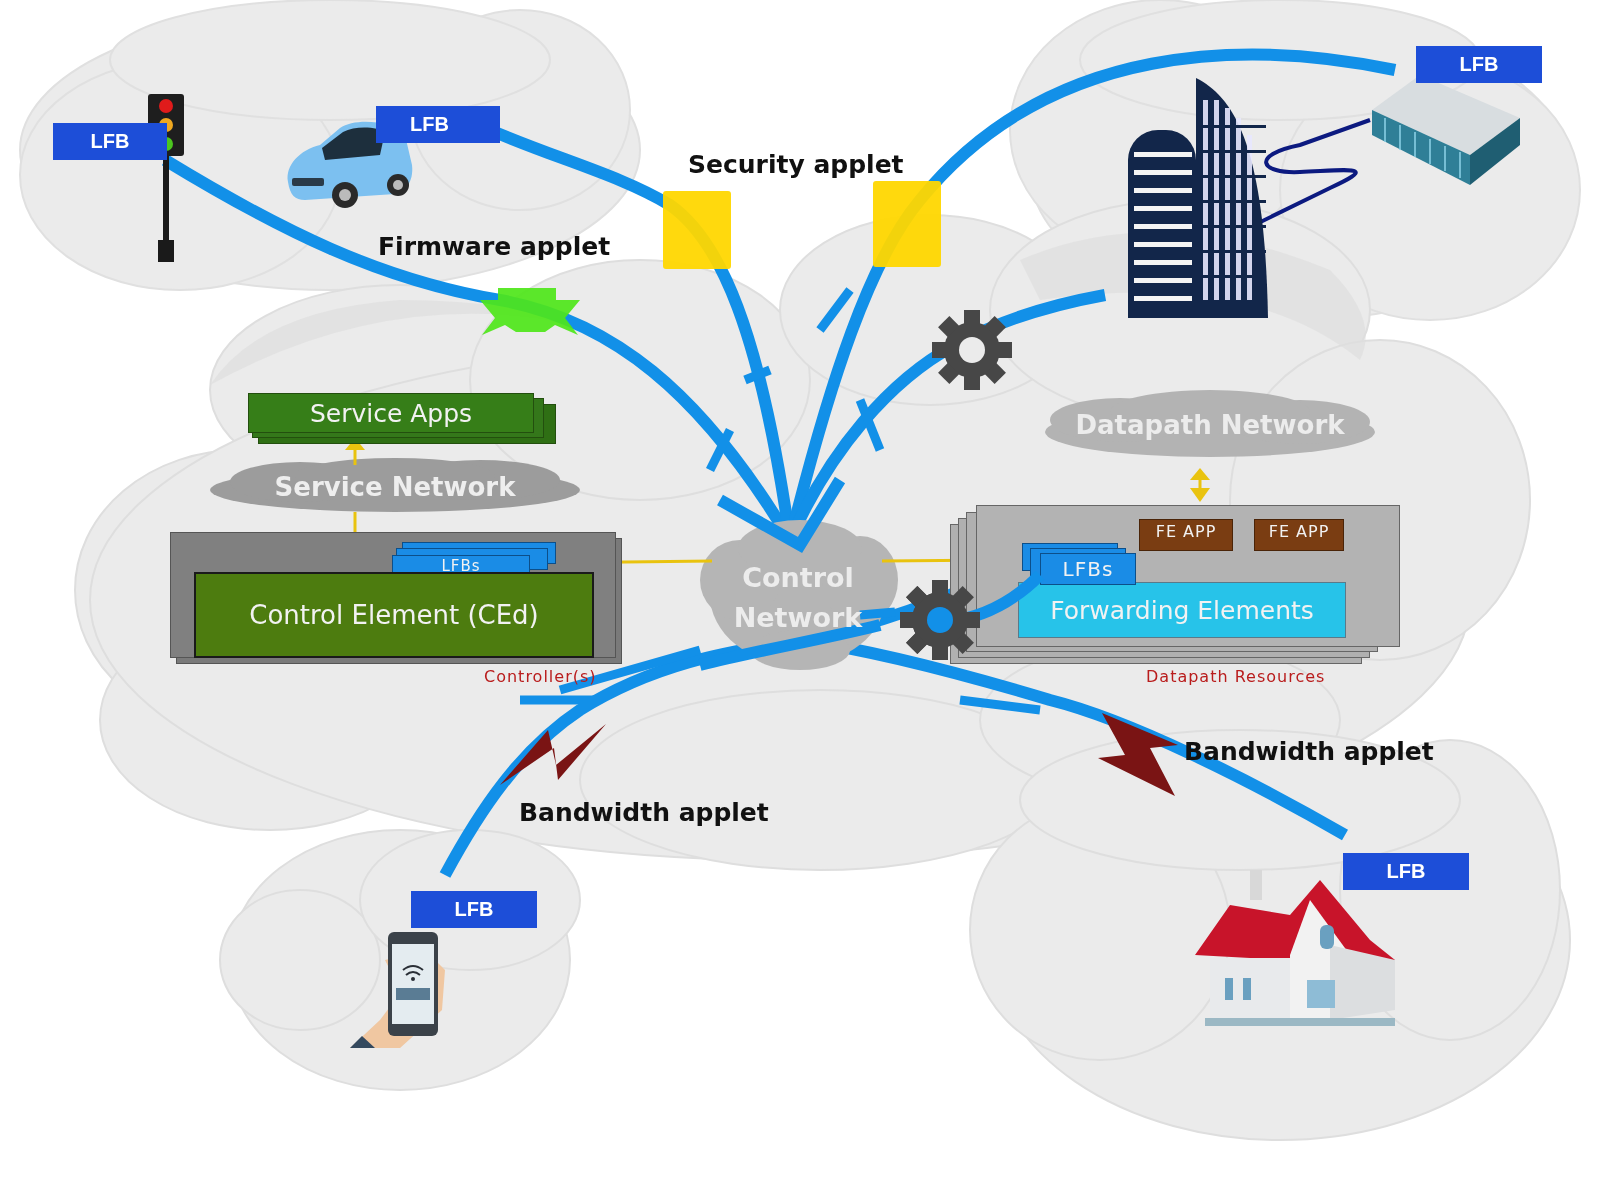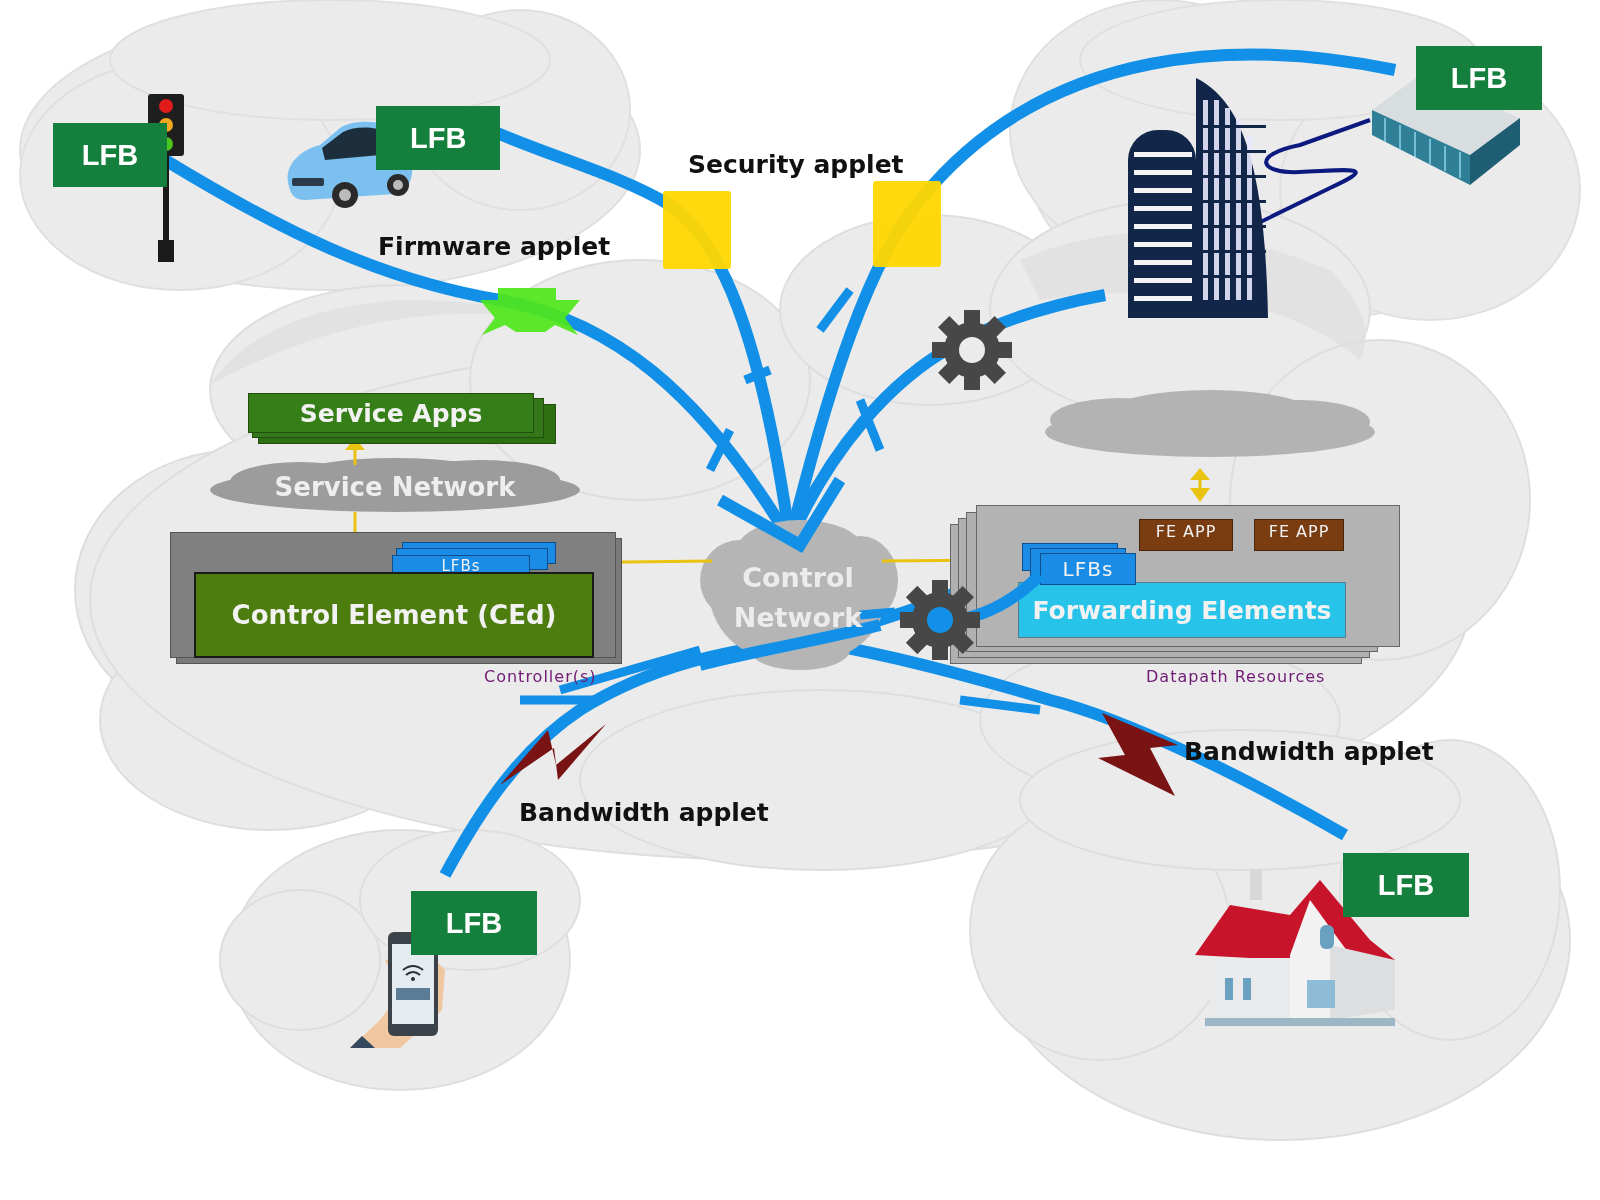--- a/index.html
+++ b/index.html
@@ -1,23 +1,23 @@
 <!DOCTYPE html>
 <html><head>
 <meta charset="utf-8">
 <style>
   html, body { margin: 0; padding: 0; background: #ffffff; }
   body { width: 1600px; height: 1200px; position: relative; overflow: hidden; font-family: "DejaVu Sans", sans-serif; }
   #stage { position: absolute; left: 0; top: 0; width: 1600px; height: 1200px; }
   .abs { position: absolute; }
-  .lfb-tag { position: absolute; background: #15803d; color: #fff; font-family: "Liberation Sans", sans-serif; font-weight: bold; font-size: 29px; display: flex; align-items: center; justify-content: center; height: 64px; }
+  .lfb-tag { position: absolute; background: #1d4ed8; color: #fff; font-family: "Liberation Sans", sans-serif; font-weight: bold; font-size: 20px; display: flex; align-items: center; justify-content: center; height: 37px; }
   .applet-label { position: absolute; color: #111; font-family: "DejaVu Sans", sans-serif; font-weight: bold; font-size: 25px; white-space: nowrap; }
   .net-label { position: absolute; color: #ececec; font-family: "DejaVu Sans", sans-serif; font-weight: bold; white-space: nowrap; text-align: center; }
-  .caption { position: absolute; color: #701a75; font-family: "DejaVu Sans", sans-serif; font-size: 16px; letter-spacing: 1px; white-space: nowrap; }
-  .box-text { color: #f2f2f2; font-family: "DejaVu Sans", sans-serif; font-weight: bold; display: flex; align-items: center; justify-content: center; white-space: nowrap; }
+  .caption { position: absolute; color: #b91c1c; font-family: "DejaVu Sans", sans-serif; font-size: 16px; letter-spacing: 1px; white-space: nowrap; }
+  .box-text { color: #f2f2f2; font-family: "DejaVu Sans", sans-serif; font-weight: normal; display: flex; align-items: center; justify-content: center; white-space: nowrap; }
 </style>
 </head>
 <body>
 
 <div id="stage">
 
   <svg class="abs" style="left:0;top:0" width="1600" height="1200" viewBox="0 0 1600 1200">
     <defs>
       <filter id="soft" x="-5%" y="-5%" width="110%" height="110%">
         <feGaussianBlur stdDeviation="0.6"></feGaussianBlur>
@@ -308,20 +308,21 @@
   <div class="abs box-text" style="left:194px;top:572px;width:396px;height:82px;background:#4d7c0f;border:2px solid #1a1a1a;font-size:26px;">
     <span>Control Element (CEd)</span>
   </div>
   <div class="caption" style="left:484px;top:667px;">Controller(s)</div>
 
   <div class="net-label" style="left:718px;top:558px;width:160px;font-size:27px;line-height:40px;color:#ececec;">
     <div>Control</div>
     <div>Network</div>
   </div>
 
+  <div class="net-label" style="left:1060px;top:410px;width:300px;font-size:26px;color:#ececec;">Datapath Network</div>
 
   <div class="abs" style="left:950px;top:524px;width:410px;height:138px;background:#b0b0b0;border:1px solid #666;"></div>
   <div class="abs" style="left:958px;top:518px;width:410px;height:138px;background:#b0b0b0;border:1px solid #666;"></div>
   <div class="abs" style="left:966px;top:512px;width:410px;height:138px;background:#b0b0b0;border:1px solid #666;"></div>
   <div class="abs" style="left:976px;top:505px;width:422px;height:140px;background:#b3b3b3;border:1px solid #666;"></div>
 
   <div class="abs box-text" style="left:1139px;top:519px;width:94px;height:32px;background:#7a3d12;border:1px solid #4a2408;font-size:16px;font-weight:normal;letter-spacing:1px;align-items:flex-start;padding-top:2px;box-sizing:border-box;">
     <span>FE APP</span>
   </div>
   <div class="abs box-text" style="left:1254px;top:519px;width:90px;height:32px;background:#7a3d12;border:1px solid #4a2408;font-size:16px;font-weight:normal;letter-spacing:1px;align-items:flex-start;padding-top:2px;box-sizing:border-box;">

